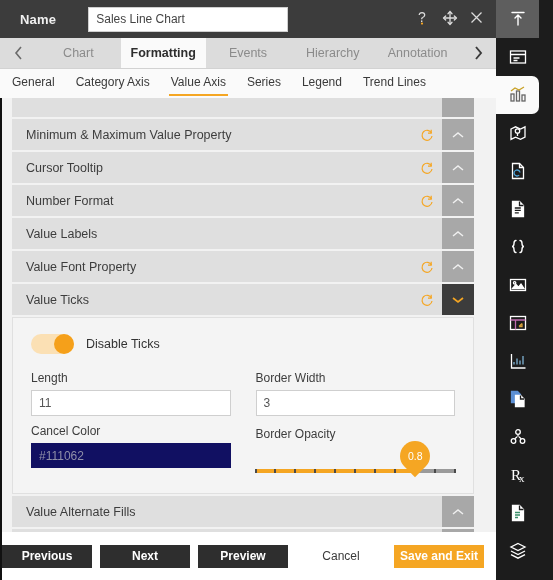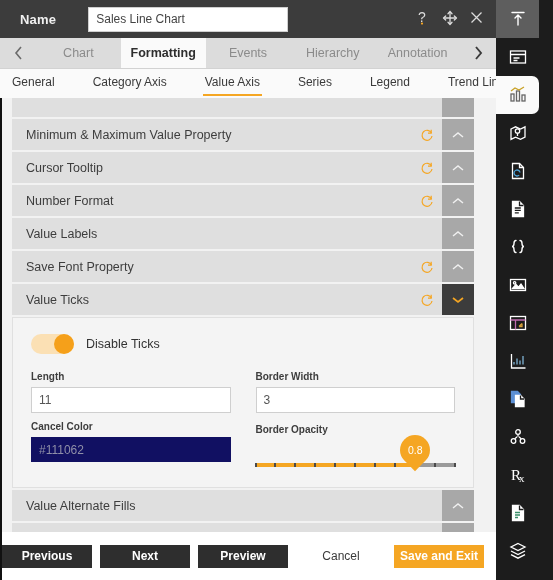--- a/index.html
+++ b/index.html
@@ -64,21 +64,21 @@
   .tab.active {
     background: #fafafa; color: #2e2e2e; font-weight: bold;
   }
 
   
   .subtabrow {
     position: absolute; left: 0; top: 69px;
     width: 496px; height: 29px;
     background: #fafafa;
     display: flex; align-items: center;
-    padding-left: 10px; gap: 34px;
+    padding-left: 10px; gap: 17px;
   }
   .subtab {
     font-size: 12px; color: #3a3a3a; cursor: pointer;
     padding: 3px 2px 5px 2px; white-space: nowrap;
     border-bottom: 2px solid transparent;
   }
   .subtab.active { border-bottom-color: #f5a623; }
 
   
   .content {
@@ -129,21 +129,21 @@
   }
   .toggle .knob {
     position: absolute; right: 0; top: 0;
     width: 20px; height: 20px; border-radius: 50%;
     background: #f5a01a;
   }
   .toggle-label { font-size: 12.5px; color: #333; }
 
   
   .fgrid { display: grid; grid-template-columns: 1fr 1fr; gap: 8px 25px; }
-  .field-label { font-size: 10px; color: #3d3d3d; margin-bottom: 5px; display:block;font-weight:bold; }
+  .field-label { font-size: 12px; color: #3d3d3d; margin-bottom: 5px; display:block; }
   .field-input {
     width: 100%; height: 25px;
     border: 1px solid #cfcfcf; background: #fff;
     font-family: "Liberation Sans", sans-serif;
     font-size: 12px; color: #555; padding: 12px 7px; outline: none;
   }
   .color-swatch {
     width: 100%; height: 25px;
     background: #111062; border: 1px solid #111062;
     font-family: "Liberation Sans", sans-serif;
@@ -349,21 +349,21 @@
       <div class="acc-head">
         <span class="acc-title">Value Labels</span>
         <div class="acc-btn">
           <svg width="12" height="8" viewBox="0 0 12 8" fill="none" stroke="currentColor" stroke-width="1.5">
               <path d="M1 6l5-4 5 4"></path>
             </svg>
         </div>
       </div>
 
       <div class="acc-head">
-        <span class="acc-title">Save Font Property</span>
+        <span class="acc-title">Value Font Property</span>
         <span class="acc-reset">
           <svg width="14" height="14" viewBox="0 0 14 14" fill="none" stroke="#f5a623" stroke-width="1.2">
               <path d="M11.5 5A5 5 0 1 0 12 8"></path>
               <path d="M11.2 1.8v3.3H8"></path>
             </svg>
         </span>
         <div class="acc-btn">
           <svg width="12" height="8" viewBox="0 0 12 8" fill="none" stroke="currentColor" stroke-width="1.5">
               <path d="M1 6l5-4 5 4"></path>
             </svg>

